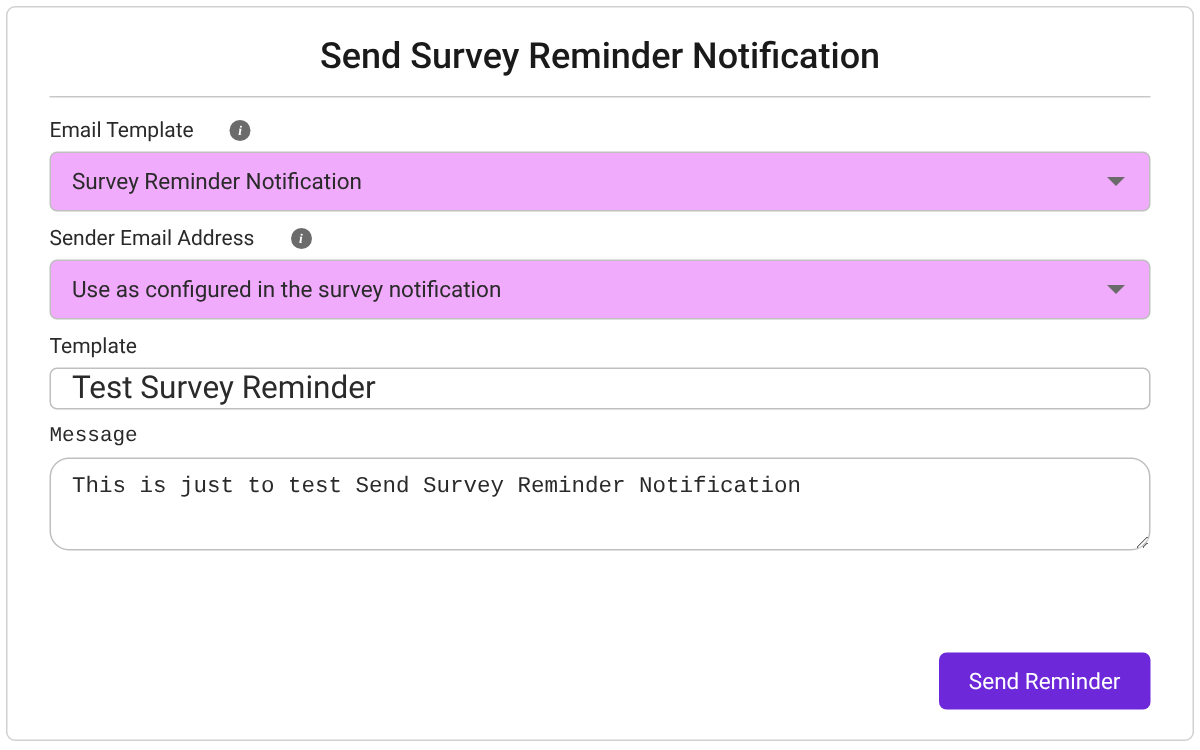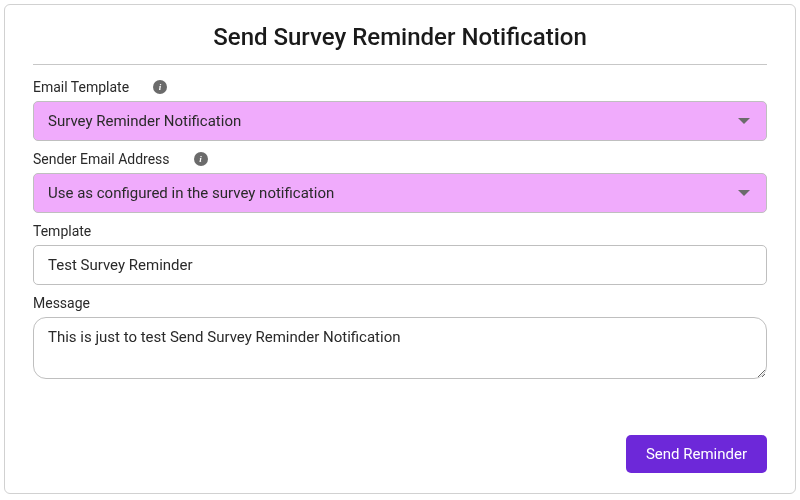--- a/index.html
+++ b/index.html
@@ -32,20 +32,21 @@
     .divider {
       height: 1px;
       background: #c7c7c7;
       margin-bottom: 14px;
     }
     .field {
       margin-bottom: 10px;
     }
     .field.msg {
       margin-top: 1px;
+      font-family: Liberation Mono, monospace;
     }
     .label-row {
       display: flex;
       align-items: center;
       gap: 24px;
       margin-bottom: 6px;
     }
     .label {
       font-size: 14px;
       color: #2a2a2a;
@@ -85,25 +86,25 @@
     .chevron {
       width: 0;
       height: 0;
       border-left: 6px solid transparent;
       border-right: 6px solid transparent;
       border-top: 6px solid #6b6b6b;
       margin-right: 2px;
     }
     .text-input {
       width: 100%;
-      height: 40px;
+      height: 28px;
       border: 1px solid #bfbfbf;
       border-radius: 5px;
       padding: 12px 14px;
-      font-size: 15px;
+      font-size: 21px;
       color: #2a2a2a;
       font-family: inherit;
       outline: none;
     }
     .textarea {
       width: 100%;
       height: 62px;
       border: 1px solid #bfbfbf;
       border-radius: 13px;
       padding: 10px 14px;

